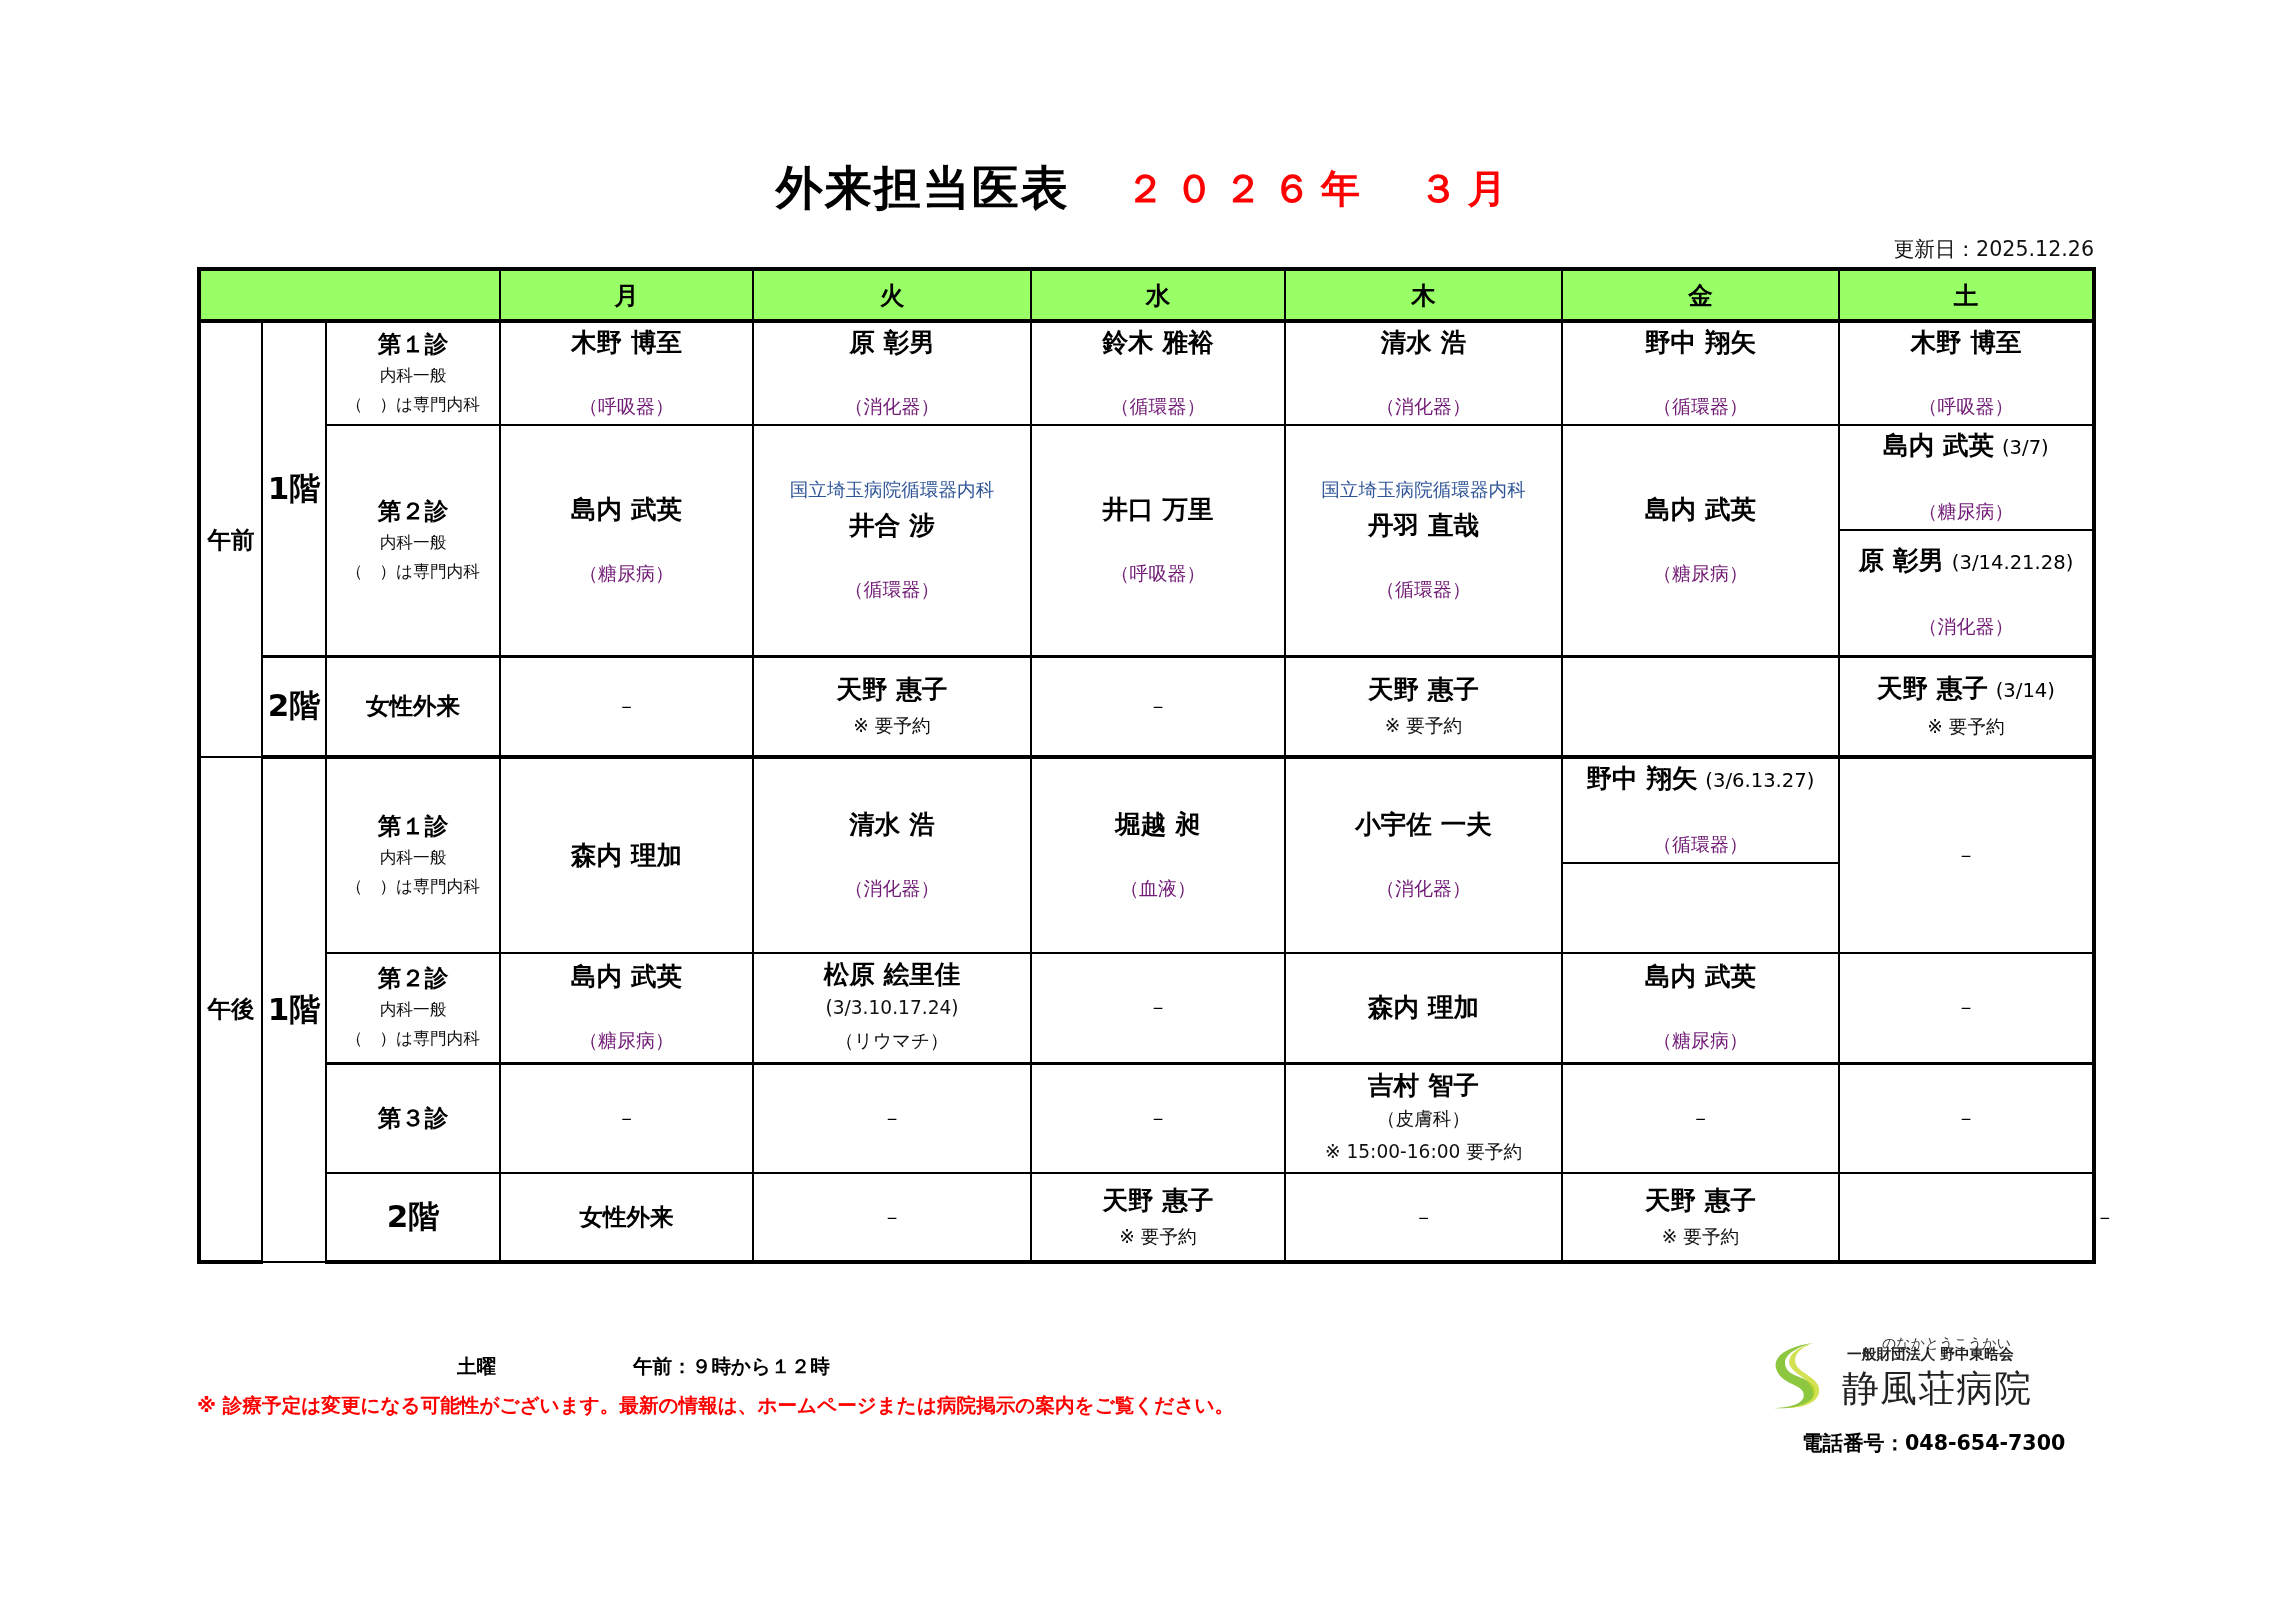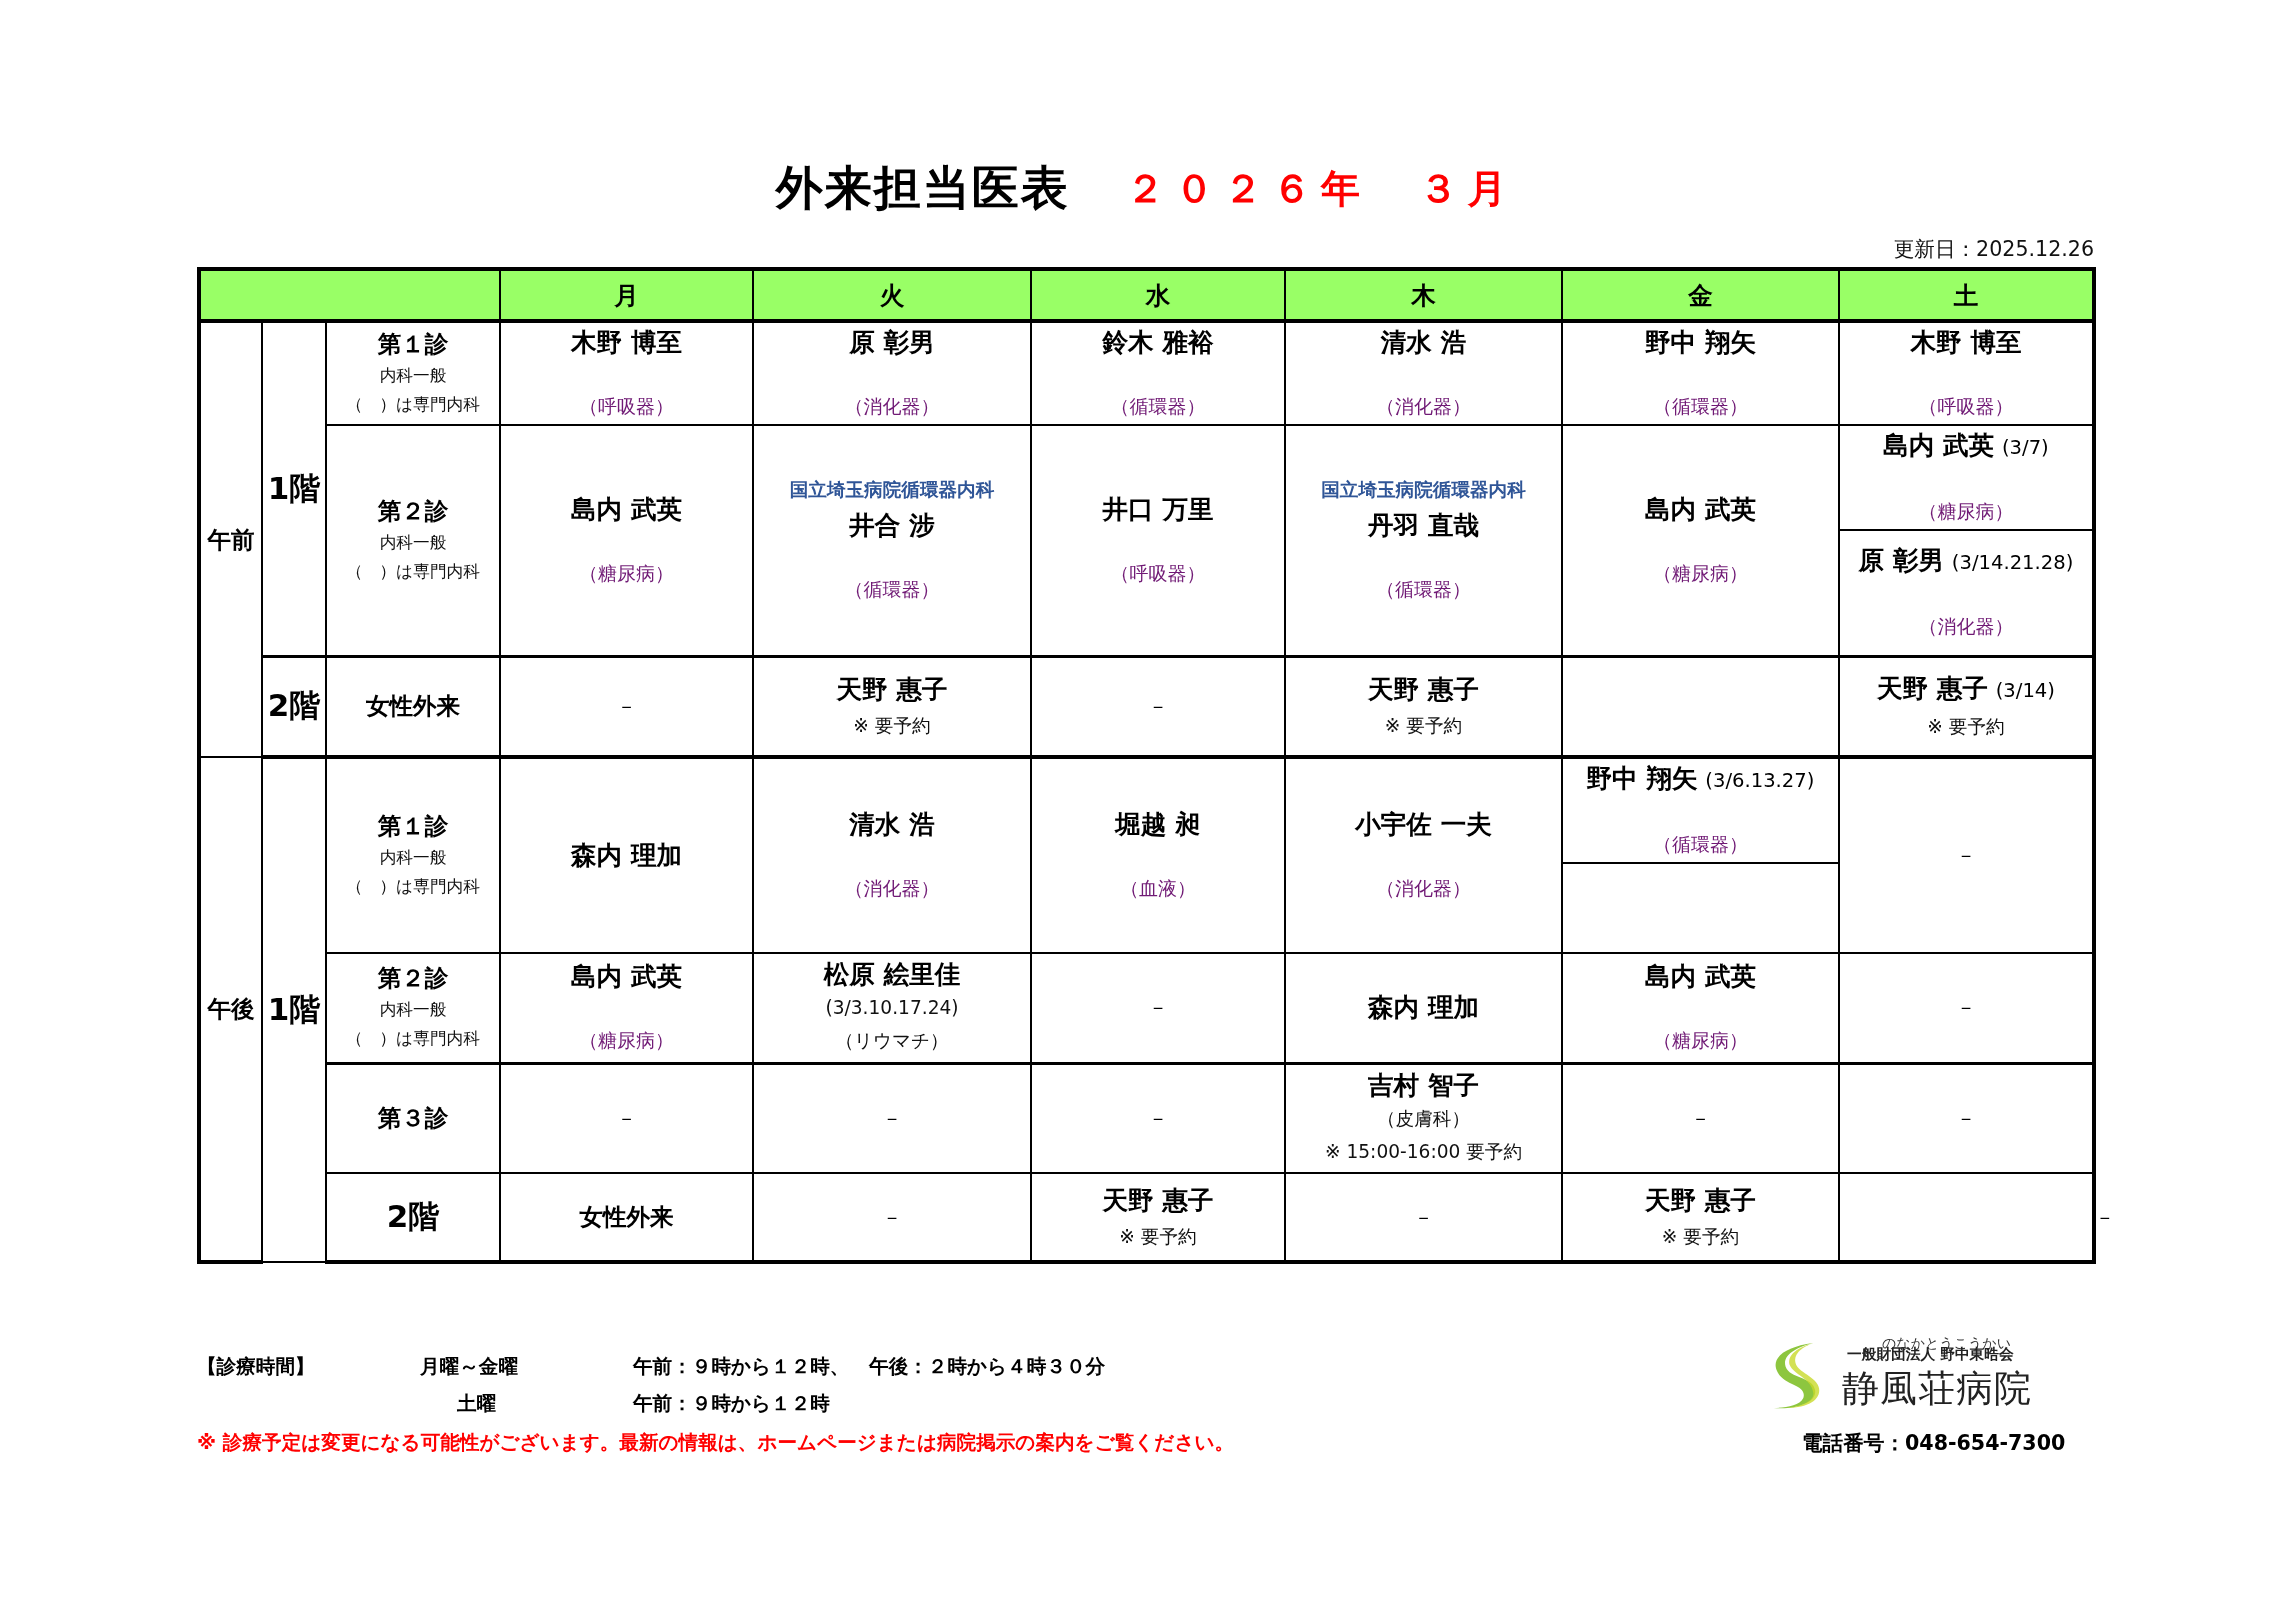--- a/index.html
+++ b/index.html
@@ -19,21 +19,21 @@
   .outer-left { border-left: 4.9px solid #000 !important; }
   .outer-right { border-right: 4.9px solid #000 !important; }
   .thick-top td { border-top: 3.9px solid #000 !important; }
   .thick-bottom td { border-bottom: 4.9px solid #000 !important; }
 
   .period { font-size: 23.5px; font-weight: bold; }
   .floor { font-size: 31px; font-weight: bold; }
   .lbl-main { font-size: 23.5px; font-weight: bold; display: block; line-height: 33px; }
   .lbl-sub { font-size: 16.7px; display: block; line-height: 29px; color: #111; }
 
-  .doc-aff { display: block; font-size: 18.6px; font-weight: bold; color: #2f5597; line-height: 33px; }
+  .doc-aff { display: block; font-size: 18.6px; font-weight: normal; color: #2f5597; line-height: 33px; }
   .doc-name { display: block; font-size: 25.5px; font-weight: bold; line-height: 39px; }
   .doc-name .date-note { font-size: 19.6px; font-weight: normal; margin-left: 7.8px; }
   .doc-spec { display: block; font-size: 19px; line-height: 35px; color: #701a75; margin-top: 27px; }
   .doc-note { display: block; font-size: 18.6px; line-height: 33px; color: #111; }
   .dash { font-size: 19.6px; }
 
   .footer { position: absolute; left: 197px; top: 1353px; width: 1372px; }
   .hours-row { position: relative; height: 37px; font-size: 19.6px; font-weight: bold; }
   .hours-row span { position: absolute; top: 0; }
   .notice { font-size: 19.6px; font-weight: bold; color: #ff0000; margin-top: 2px; }
@@ -267,25 +267,20 @@
           <span class="doc-note">※ 要予約</span>
         </td>
       <td></td>
       <td class="outer-right"><span class="dash">－</span></td>
     </tr>
   </tbody>
 </table>
 
 <div class="footer">
   <div class="hours-row">
-    <span style="left:0">【診療時間】</span>
-    <span style="left:223px">月曜～金曜</span>
-    <span style="left:436px">午前：９時から１２時、　午後：２時から４時３０分</span>
-  </div>
-  <div class="hours-row">
     <span style="left:260px">土曜</span>
     <span style="left:436px">午前：９時から１２時</span>
   </div>
   <div class="notice">※ 診療予定は変更になる可能性がございます。最新の情報は、ホームページまたは病院掲示の案内をご覧ください。</div>
 </div>
 
 <div class="logo">
   <svg class="logo-s" viewBox="0 0 60 72">
     <path d="M50 4 C20 8 6 20 14 34 C22 48 44 46 40 60 C36 68 22 70 10 70 C30 72 54 66 52 52 C50 38 26 40 22 28 C18 16 34 8 50 4 Z" fill="#8dc63f"></path>
     <path d="M50 4 C30 10 24 18 26 26 C30 36 48 40 50 54 C52 62 40 68 24 70 C44 70 58 62 56 50 C54 38 34 34 32 24 C30 14 40 8 50 4 Z" fill="#c8d92b" opacity="0.8"></path>

